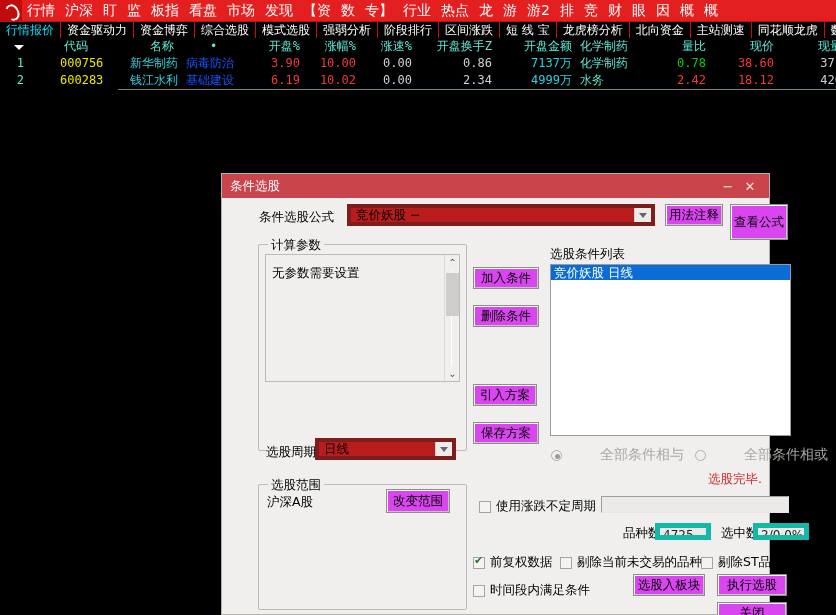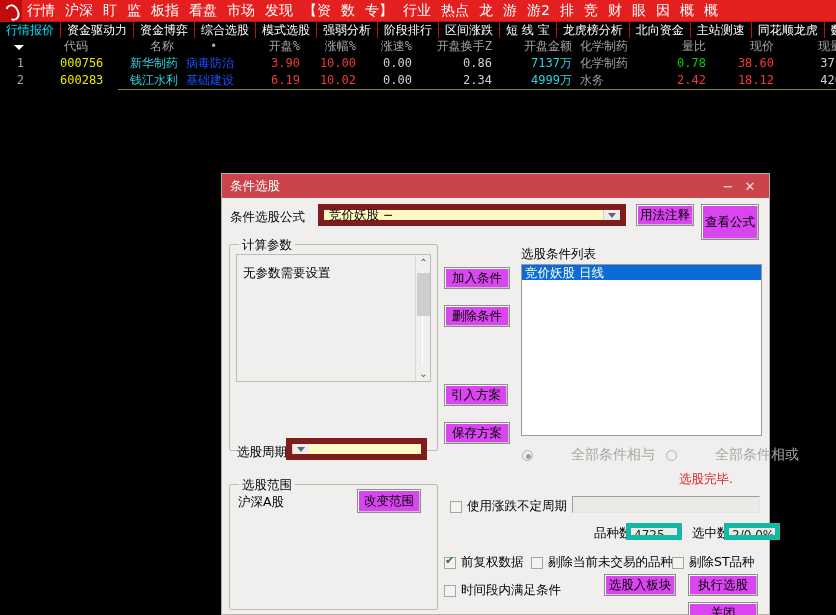--- a/index.html
+++ b/index.html
@@ -64,46 +64,46 @@
   .underline {
     position:absolute; left:118px; top:89px; width:718px; height:1px;
     background:#8a8a2a;
   }
   .arrow-dn {
     position:absolute; left:14px; top:45px;
     width:0;height:0;border-left:5px solid transparent;
     border-right:5px solid transparent;border-top:5px solid #fff;
   }
 
-  .c-white{color:#a3a3a3;} .c-yellow{color:#e8e800;} .c-cyan{color:#2ad2e0;}
+  .c-white{color:#5eead4;} .c-yellow{color:#e8e800;} .c-cyan{color:#2ad2e0;}
   .c-red{color:#f03a3a;} .c-green{color:#00d000;} .c-blue{color:#1a4fff;}
   .c-lgray{color:#d0d0d0;}
 
   
   .dlg {
     position:absolute; left:221px; top:173px; width:549px; height:442px;
     background:#f0efee;
     border:1px solid #b5b2ae;
     box-shadow: 0 0 0 1px rgba(0,0,0,.15);
     font-family:"DejaVu Sans","Liberation Sans",sans-serif;
     font-size:12px; color:#000;
   }
   .dlg-title {
     height:24px; background:#c9444b; color:#fff;
     display:flex; align-items:center; padding:0 8px;
     font-size:12.5px;
   }
   .dlg-title .t { flex:1; }
   .dlg-title .wbtn { width:22px; text-align:center; color:#f6dede; font-size:13px; cursor:default;}
-  .dlg-body { position:relative; width:100%; height:418px; }
+  .dlg-body { position:relative; width:100%; height:418px;margin-left:29px; }
 
   .lbl { position:absolute; font-size:12.5px; color:#000; white-space:nowrap; }
 
   .combo {
-    position:absolute; background:#fef9c3; border:6px solid #7f1d1d;
+    position:absolute; background:#b91c1c; border:4px solid #7f1d1d;
     display:flex; align-items:center;
   }
   .combo .val { flex:1; padding-left:5px; font-size:12.5px; white-space:nowrap; overflow:hidden; }
   .combo .arrow {
     width:17px; align-self:stretch; background:#ececec;
     border-left:1px solid #cfcfcf; position:relative;
   }
   .combo .arrow::after{
     content:""; position:absolute; left:50%; top:50%;
     margin-left:-4px; margin-top:-2px;
@@ -313,20 +313,21 @@
       <span class="lbl" style="left:6px; top:10px;">无参数需要设置</span>
       <div class="vscroll" style="right:0; top:0; bottom:0;">
         <div class="track"></div>
         <div class="up">⌃</div>
         <div class="thumb"></div>
         <div class="dn">⌄</div>
       </div>
     </div>
     <span class="lbl" style="left:15px; top:246px;">选股周期:</span>
     <div class="combo" style="left:64px; top:240px; width:141px; height:22px;">
+      <span class="val">日线</span>
       <span class="arrow"></span>
     </div>
 
     <div class="btn" style="left:222px; top:69px; width:66px; height:22px;">加入条件</div>
     <div class="btn" style="left:222px; top:107px; width:66px; height:22px;">删除条件</div>
     <div class="btn" style="left:222px; top:186px; width:64px; height:22px;">引入方案</div>
     <div class="btn" style="left:222px; top:224px; width:66px; height:22px;">保存方案</div>
 
     <span class="lbl" style="left:299px; top:48px;">选股条件列表</span>
     <div class="listbox" style="left:299px; top:66px; width:241px; height:172px;">

